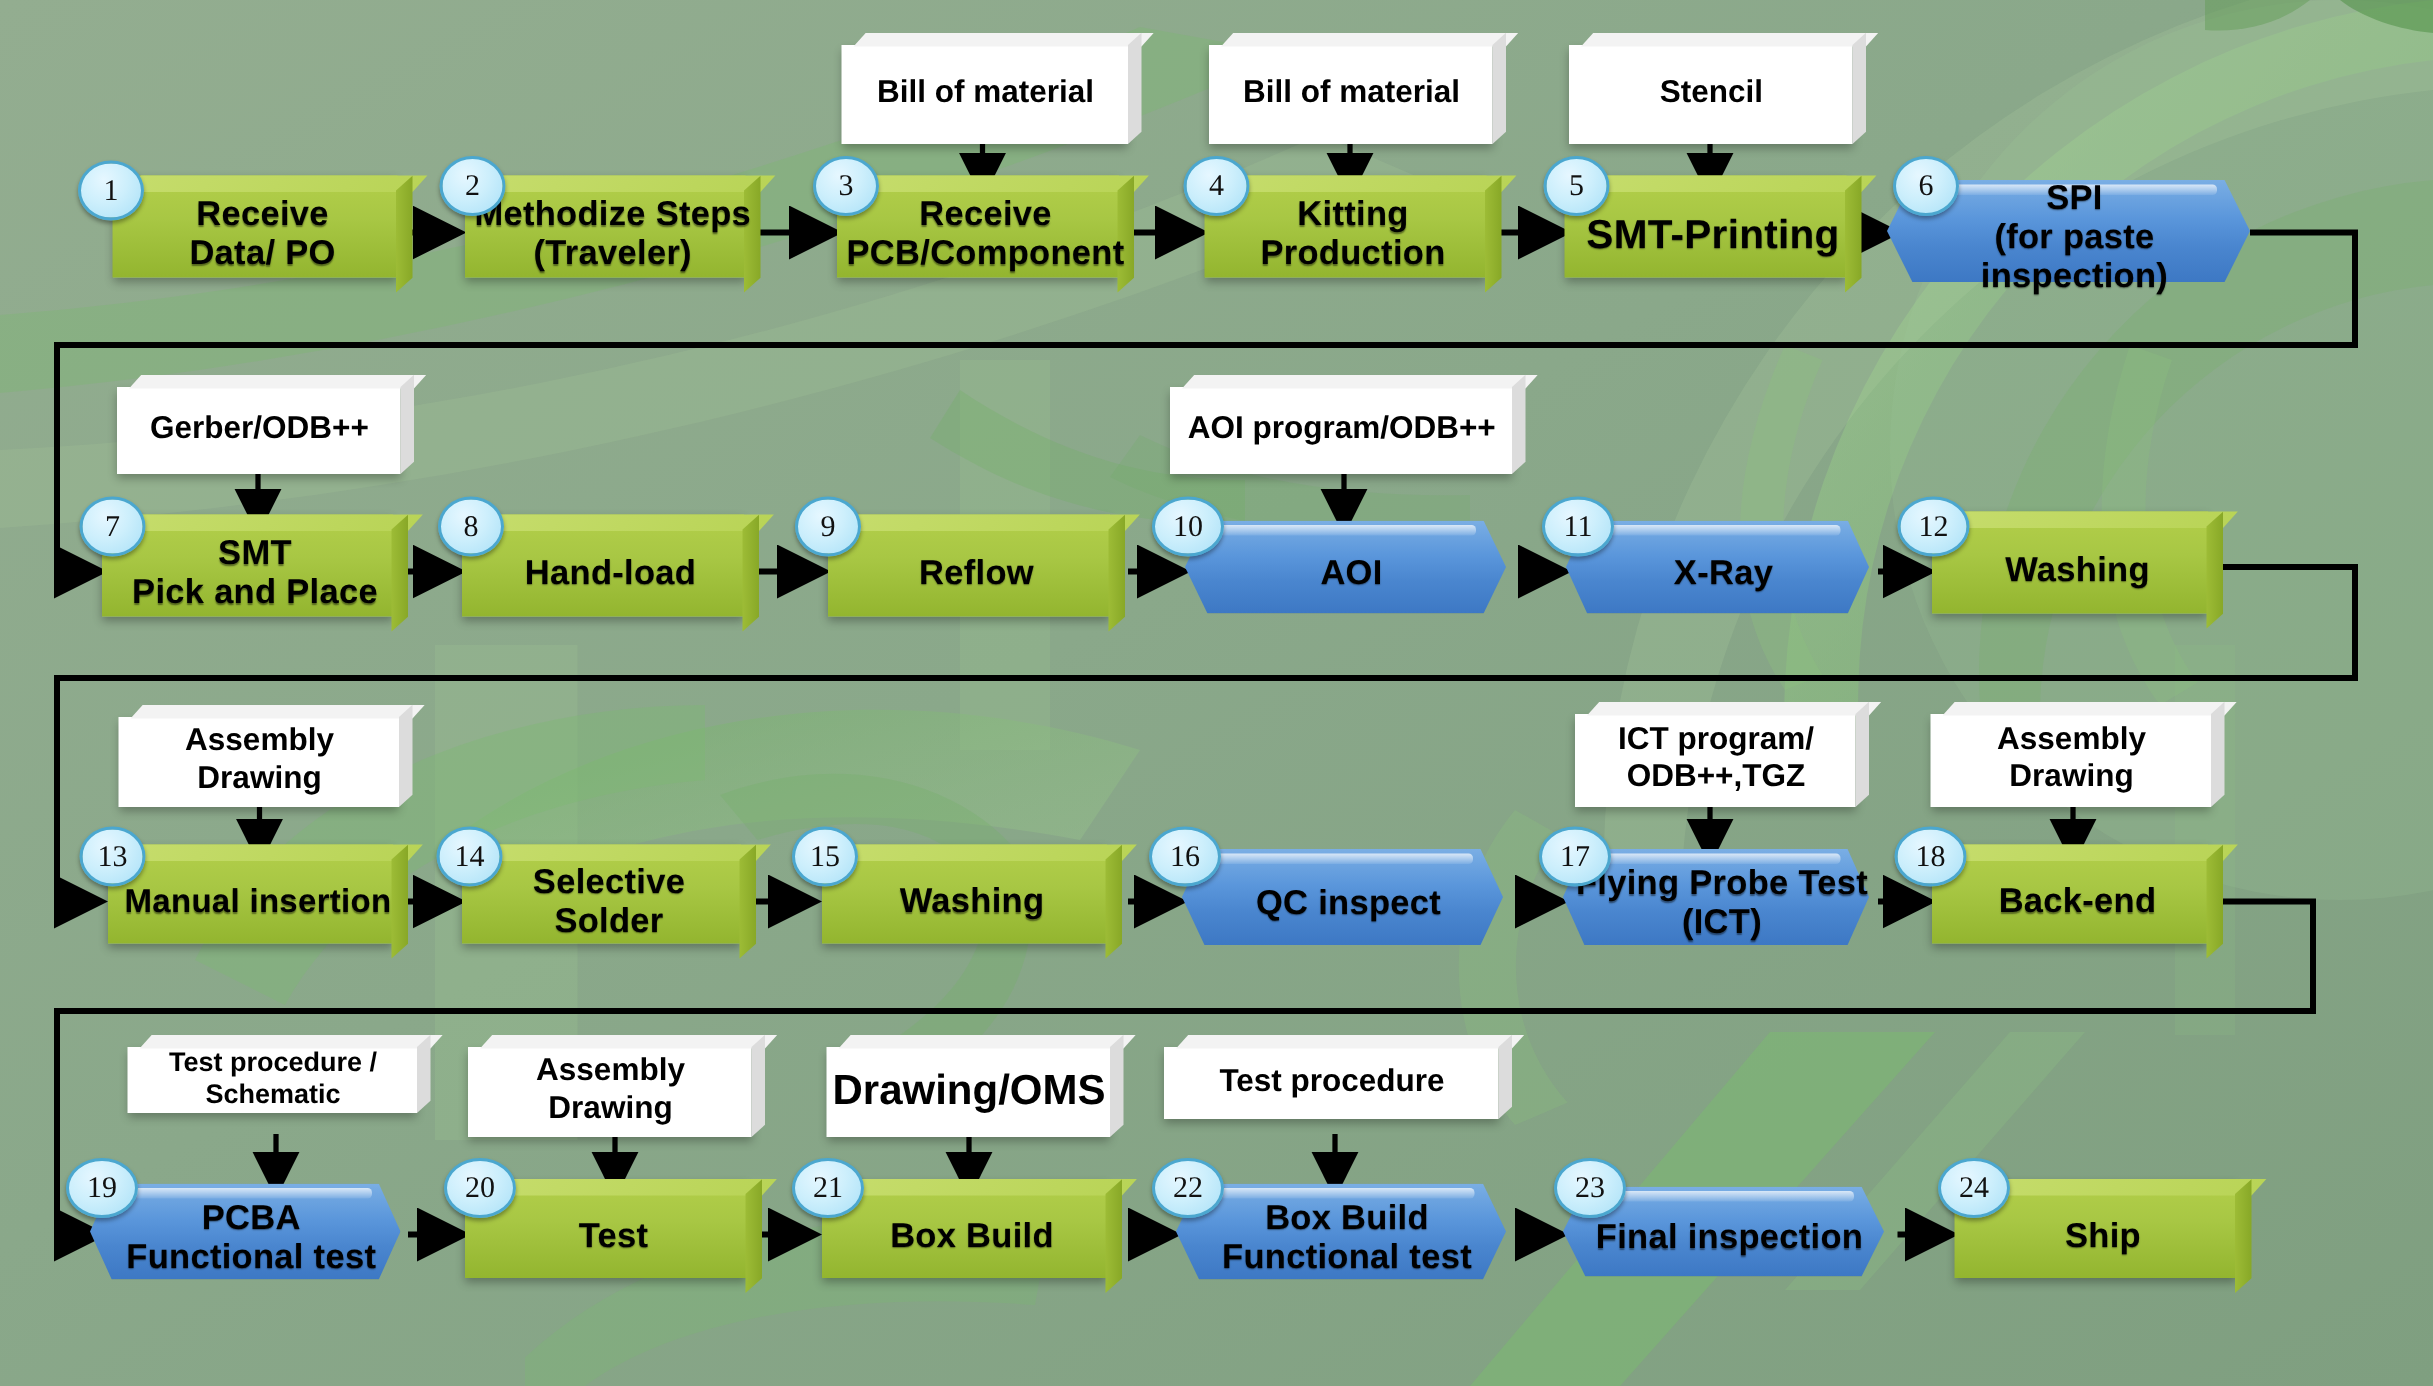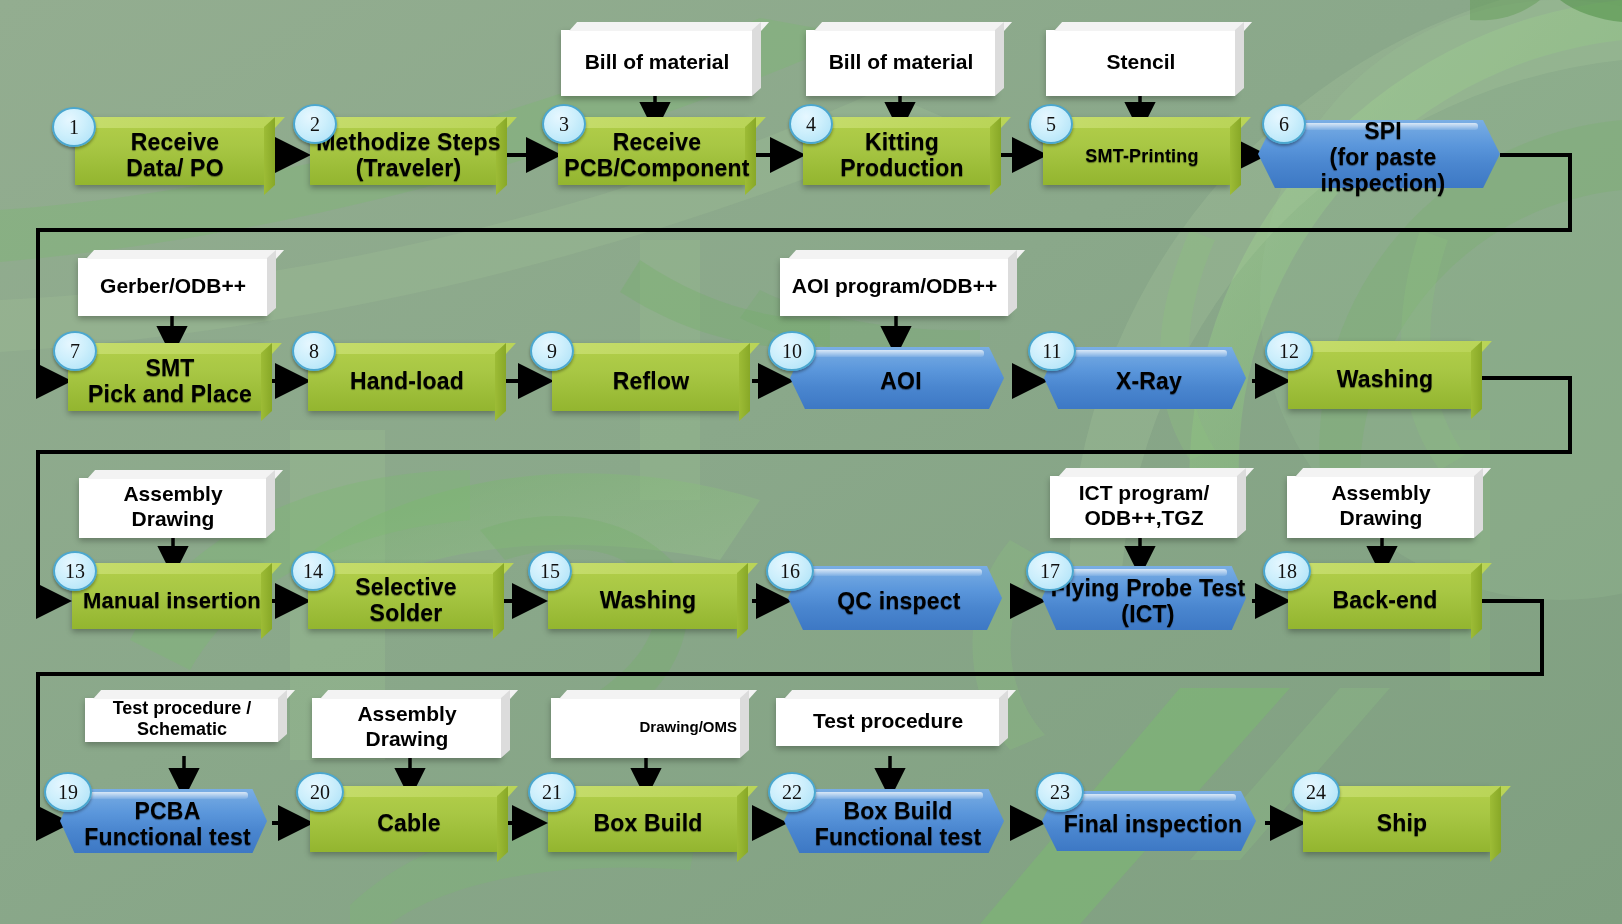--- a/index.html
+++ b/index.html
@@ -287,21 +287,21 @@
     <div class="lbl">Test procedure /<br>Schematic</div>
   </div>
 
   <div class="doc" style="left:312px;top:690px;width:198px;height:68px;font-size:21px;">
     <div class="body"></div>
     <div class="top"></div>
     <div class="side"></div>
     <div class="lbl">Assembly<br>Drawing</div>
   </div>
 
-  <div class="doc" style="left:551px;top:690px;width:198px;height:68px;font-size:15px;justify-content:flex-end;">
+  <div class="doc" style="left:551px;top:690px;width:198px;height:68px;font-size:28px;justify-content:flex-end;">
     <div class="body"></div>
     <div class="top"></div>
     <div class="side"></div>
     <div class="lbl">Drawing/OMS</div>
   </div>
 
   <div class="doc" style="left:776px;top:690px;width:232px;height:56px;font-size:21px;">
     <div class="body"></div>
     <div class="top"></div>
     <div class="side"></div>
@@ -341,21 +341,21 @@
   <div class="node proc" style="left:803px;top:117px;width:198px;height:78px;font-size:23px;">
     <div class="body"></div>
     <div class="top"></div>
     <div class="side"></div>
     <div class="lbl">Kitting<br>Production</div>
   </div>
   <div class="badge" style="left:789px;top:104px;">
       <span>4</span>
     </div>
 
-  <div class="node proc" style="left:1043px;top:117px;width:198px;height:78px;font-size:18px;">
+  <div class="node proc" style="left:1043px;top:117px;width:198px;height:78px;font-size:27px;">
     <div class="body"></div>
     <div class="top"></div>
     <div class="side"></div>
     <div class="lbl">SMT-Printing</div>
   </div>
   <div class="badge" style="left:1029px;top:104px;">
       <span>5</span>
     </div>
 
   <div class="node hex" style="left:1258px;top:120px;width:250px;height:76px;font-size:23px;">
@@ -489,21 +489,21 @@
     <div class="lbl">PCBA<br>Functional test</div>
   </div>
   <div class="badge wide" style="left:44px;top:772px;">
       <span>19</span>
     </div>
 
   <div class="node proc" style="left:310px;top:786px;width:198px;height:76px;font-size:23px;">
     <div class="body"></div>
     <div class="top"></div>
     <div class="side"></div>
-    <div class="lbl">Cable</div>
+    <div class="lbl">Test</div>
   </div>
   <div class="badge wide" style="left:296px;top:772px;">
       <span>20</span>
     </div>
 
   <div class="node proc" style="left:548px;top:786px;width:200px;height:76px;font-size:23px;">
     <div class="body"></div>
     <div class="top"></div>
     <div class="side"></div>
     <div class="lbl">Box Build</div>

